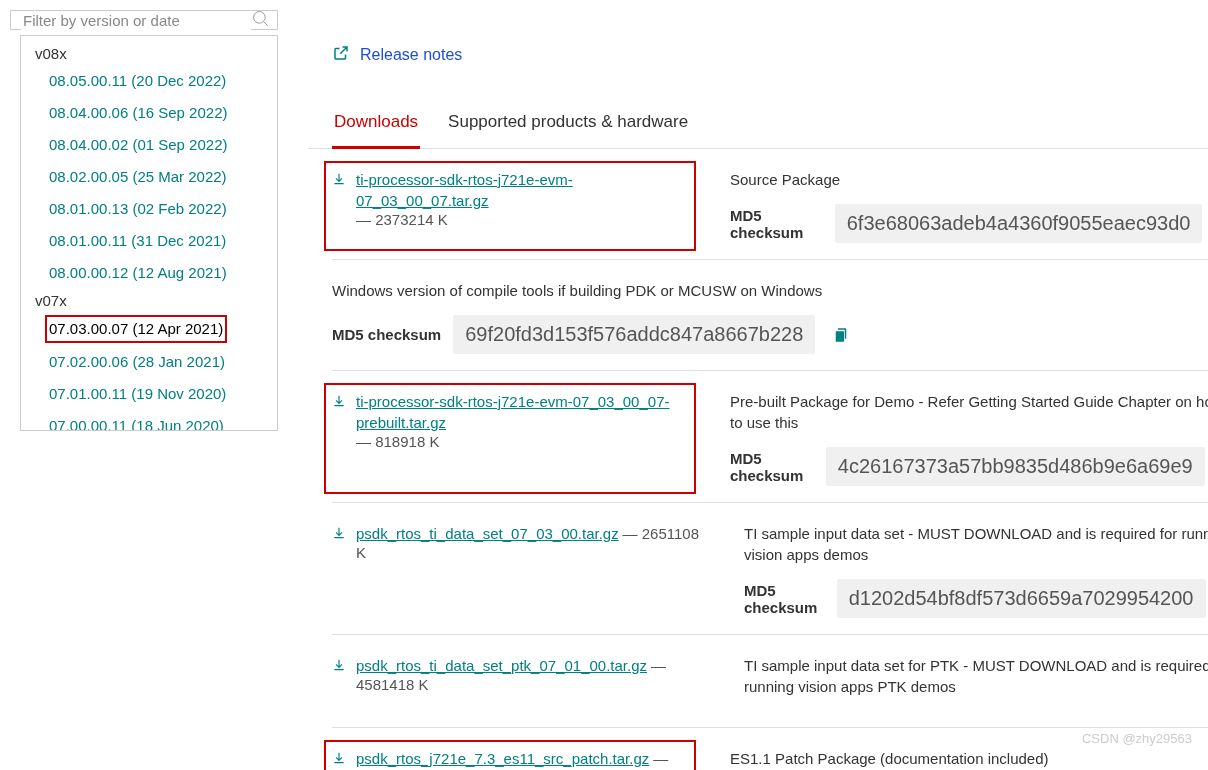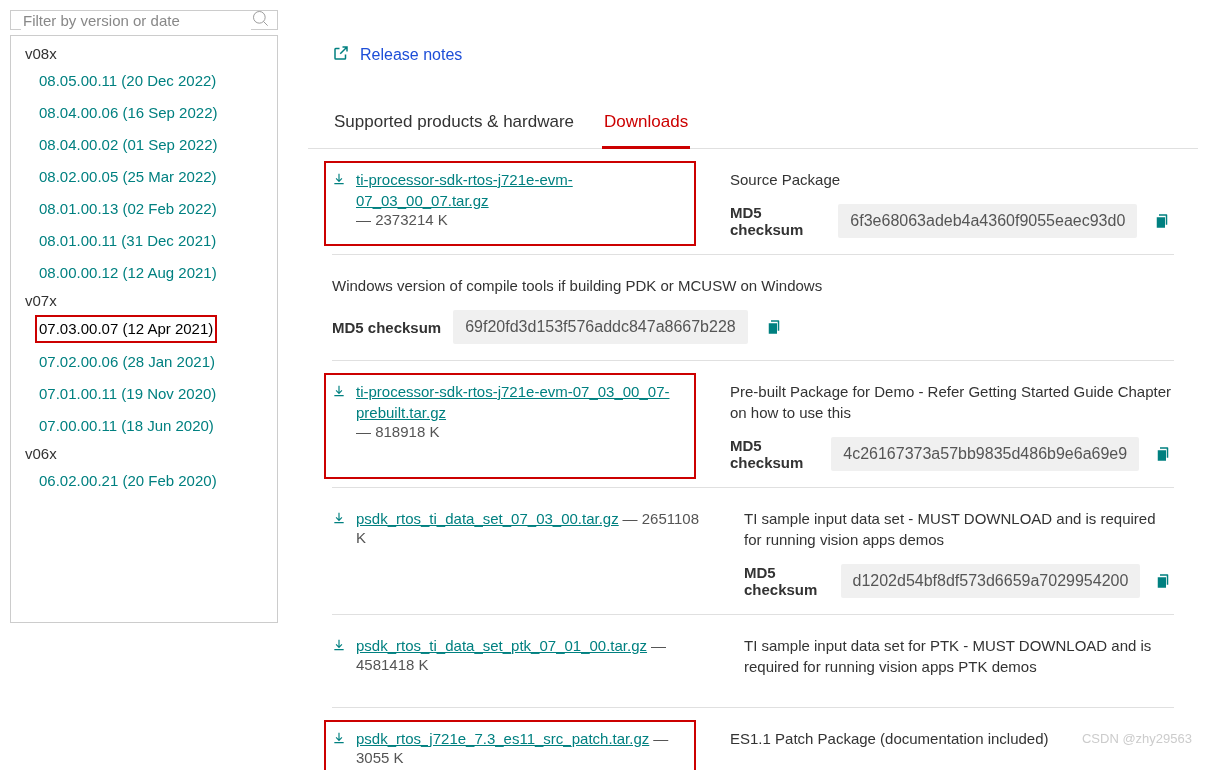--- a/index.html
+++ b/index.html
@@ -32,23 +32,24 @@
     border: none;
     outline: none;
     flex: 1;
     font-size: 15px;
     color: #888;
   }
   .search-box input::placeholder { color: #888; }
   .search-box svg { width: 20px; height: 20px; stroke: #888; fill:none; }
   .version-list {
     border: 1px solid #ccc;
-    height: 588px;
+    height: 396px;
     overflow-y: scroll;
     padding: 6px 0;
+    margin-left: 10px;
   }
   .version-group {
     padding: 3px 12px 3px 14px;
     color: #333;
     font-size: 15px;
   }
   .version-item {
     padding: 4px 12px 4px 28px;
     color: #008080;
     font-size: 15px;
@@ -148,21 +149,21 @@
   }
   .md5-row {
     display: flex;
     align-items: center;
     gap: 12px;
   }
   .md5-label { font-weight: bold; font-size:15px; }
   .md5-val {
     background: #f0f0f0;
     padding: 8px 12px;
-    font-size: 16px;
+    font-size: 20px;
     color: #555;
     font-family: inherit;
     border-radius:2px;
   }
   .copy-icon {
     width: 28px; height: 28px;
     display:flex; align-items:center; justify-content:center;
     cursor:pointer;
   }
   .copy-icon svg { width:18px; height:18px; fill:#008080; }
@@ -198,22 +199,22 @@
     <div class="toplinks">
       <div class="toplink">
         <span><svg viewBox="0 0 24 24">
               <path d="M14 4h6v6M20 4l-9 9M18 14v5a1 1 0 0 1-1 1H5a1 1 0 0 1-1-1V7a1 1 0 0 1 1-1h5"></path>
             </svg></span>
         <span>Release notes</span>
       </div>
     </div>
 
     <div class="tabs">
+      <div class="tab active">Downloads</div>
       <div class="tab">Supported products &amp; hardware</div>
-      <div class="tab active">Downloads</div>
     </div>
 
     <div class="dl-list" id="dl-list">
         <div class="dl-row">
           <div class="dl-left boxed">
             <div class="dl-file">
               <span><svg viewBox="0 0 24 24">
                   <path d="M12 3v12M7 11l5 5 5-5M4 20h16"></path>
                 </svg></span>
               <span class="dl-filename">ti-processor-sdk-rtos-j721e-evm-07_03_00_07.tar.gz</span>

